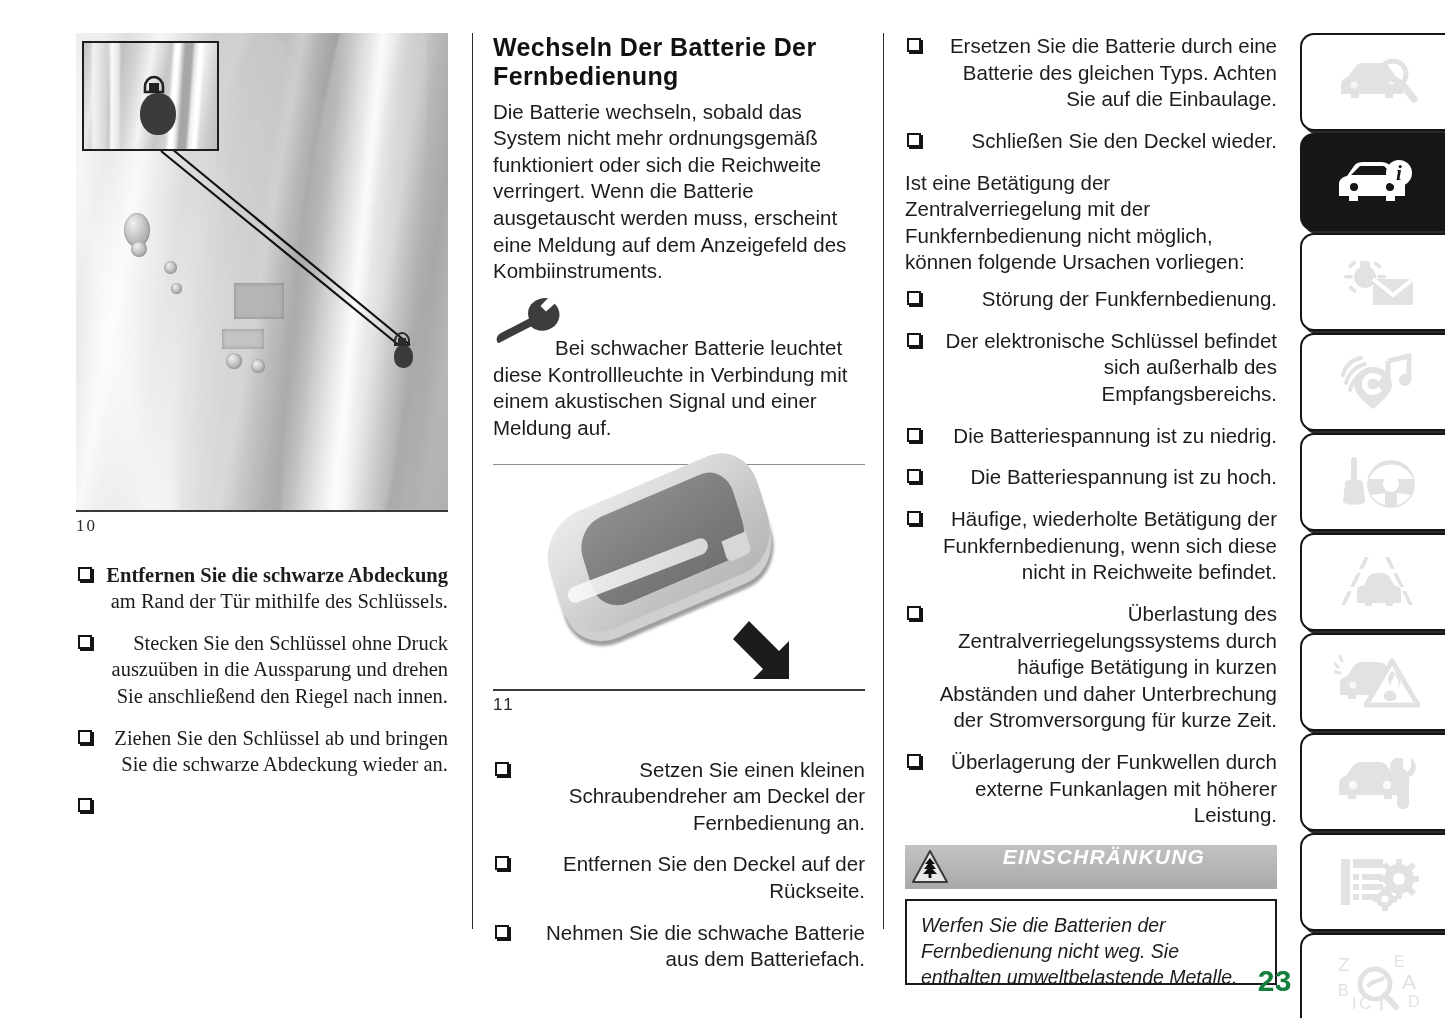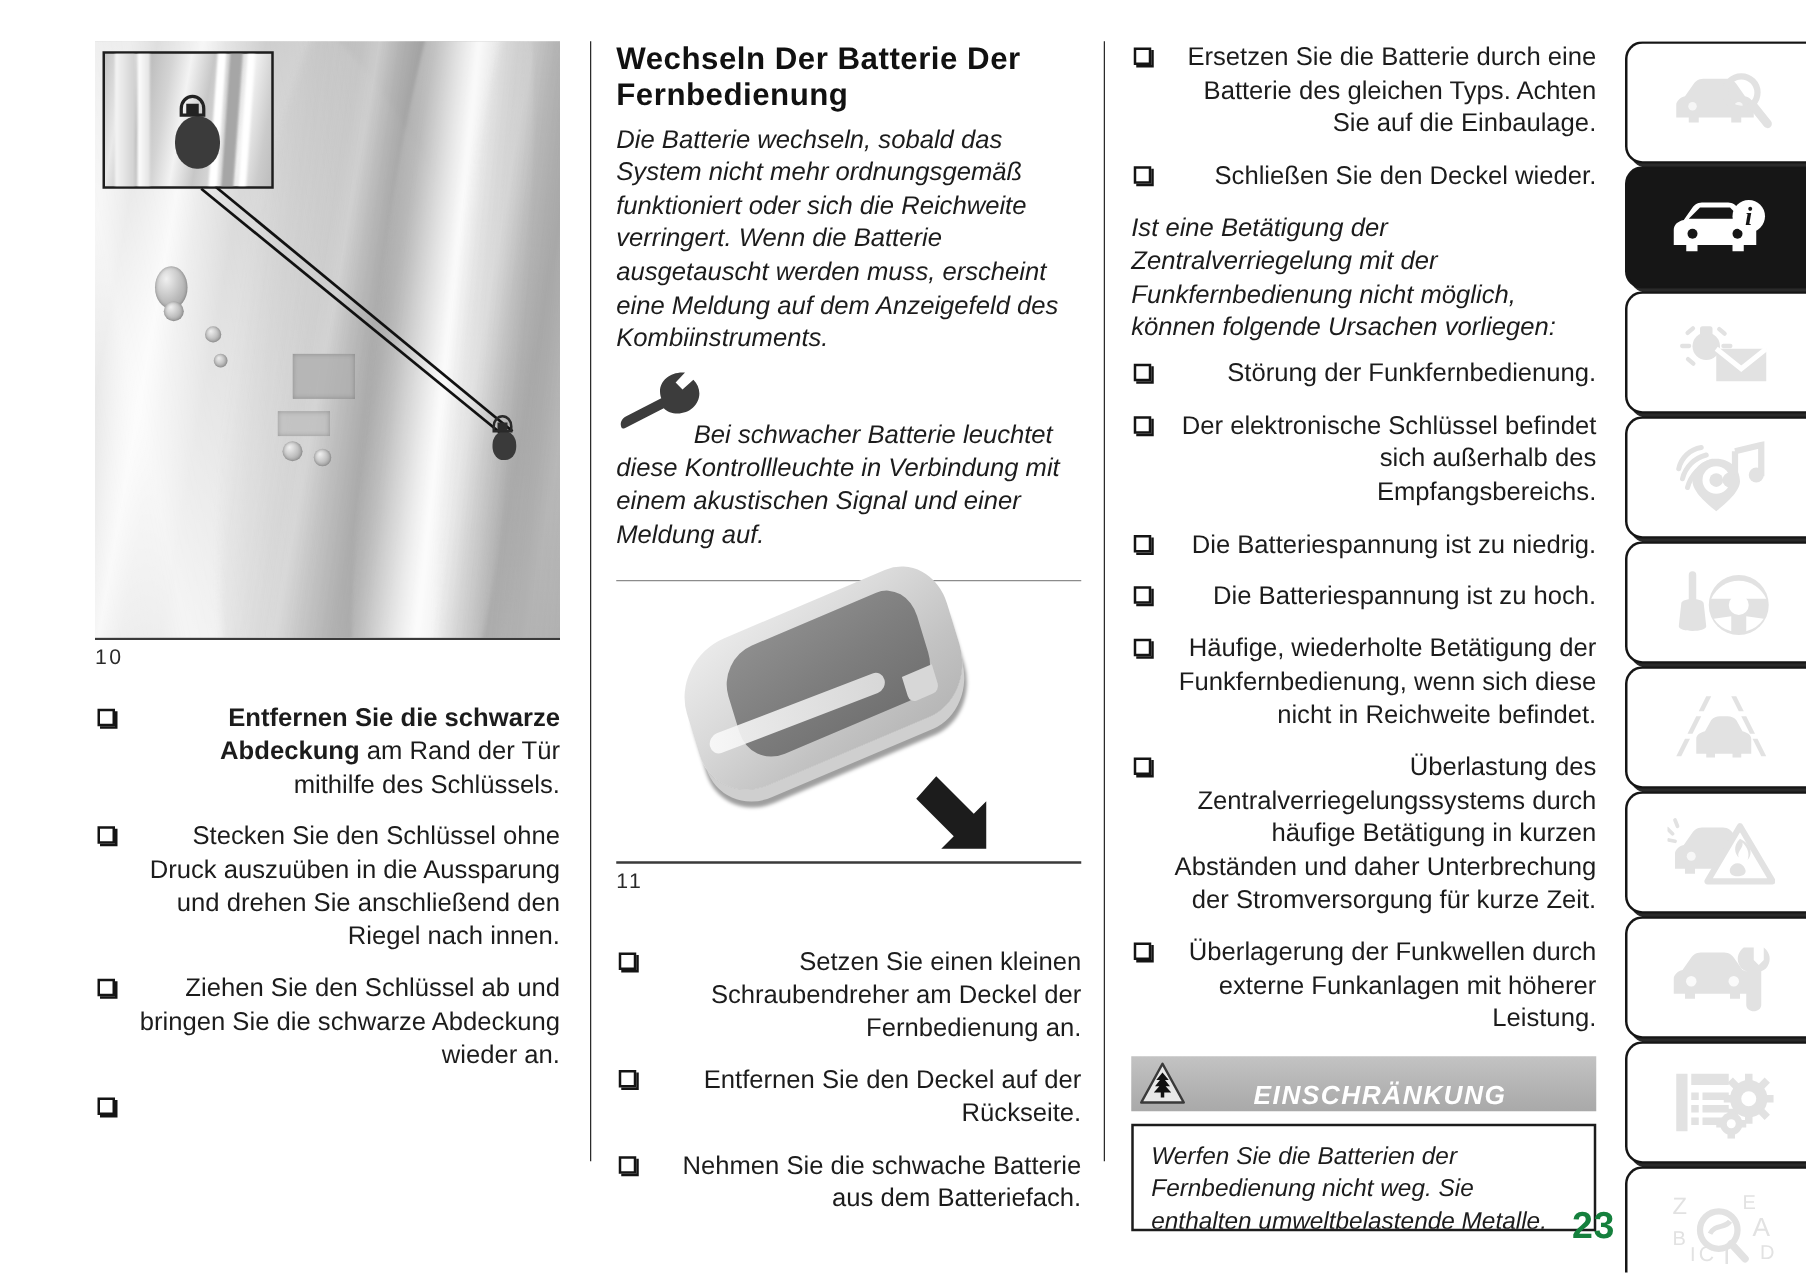--- a/index.html
+++ b/index.html
@@ -20,21 +20,21 @@
     position: absolute;
     left: 0; top: 0;
     width: 1445px; height: 1018px;
   }
 
   .col {
     position: absolute;
     top: 33px;
     width: 372px;
   }
-  #col-left   { left: 76px;  }
+  #col-left   { left: 76px; font-family: Liberation Serif, serif;  }
   #col-mid    { left: 493px; }
   #col-right  { left: 905px; }
 
   
   .vrule {
     position: absolute;
     top: 33px;
     width: 1px;
     height: 896px;
     background: #2b2b2b;
@@ -52,21 +52,20 @@
     color: #111;
     font-stretch: condensed;
   }
   h2.sect.tight { margin-top: 12px; }
 
   p.body {
     font-size: 20.5px;
     line-height: 1.30;
     margin: 0 0 10px 0;
     color: #1c1c1c;
-    font-style: italic;
   }
 
   
   ul.blist { list-style: none; margin: 0; padding: 0; text-align: right; }
   ul.blist > li {
     position: relative;
     padding-left: 30px;
     font-size: 20.5px;
     line-height: 1.30;
     margin-bottom: 15px;
@@ -235,21 +234,21 @@
   .wrench-wrap svg { position: absolute; left: 0; top: 0; }
 
   
   #restrict {
     margin-top: 16px;
     width: 372px;
   }
   #restrict .bar {
     height: 44px;
     background: linear-gradient(180deg, #c3c3c3 0%, #b4b4b4 55%, #a9a9a9 100%);
-    display: flex; align-items: flex-end;
+    display: flex; align-items: flex-start;
     position: relative;
   }
   #restrict .bar .tri-ic {
     position: absolute; left: 6px; top: 4px;
     width: 38px; height: 36px;
   }
   #restrict .bar .label {
     flex: 1;
     text-align: center;
     font-style: italic;

